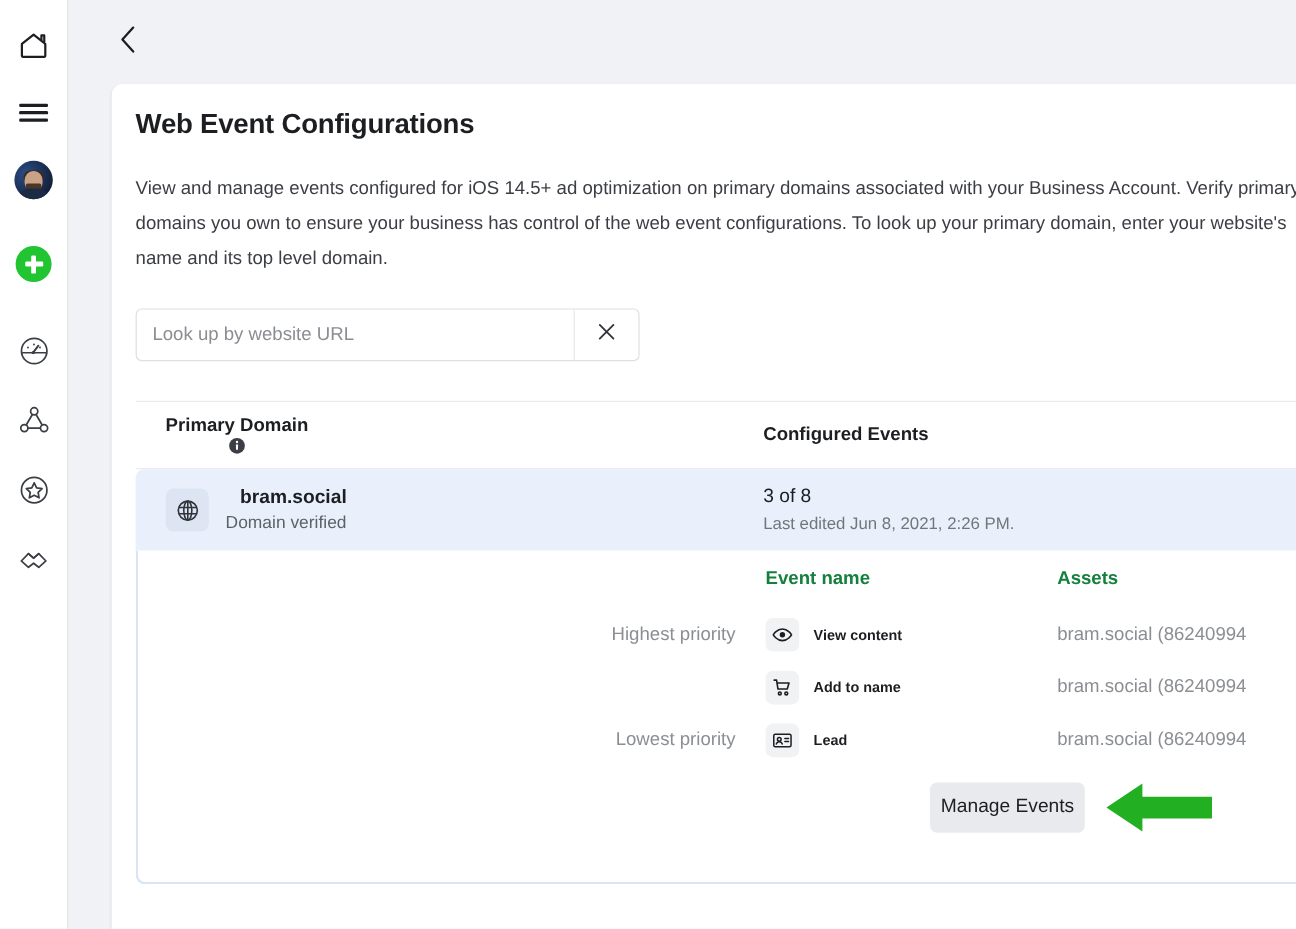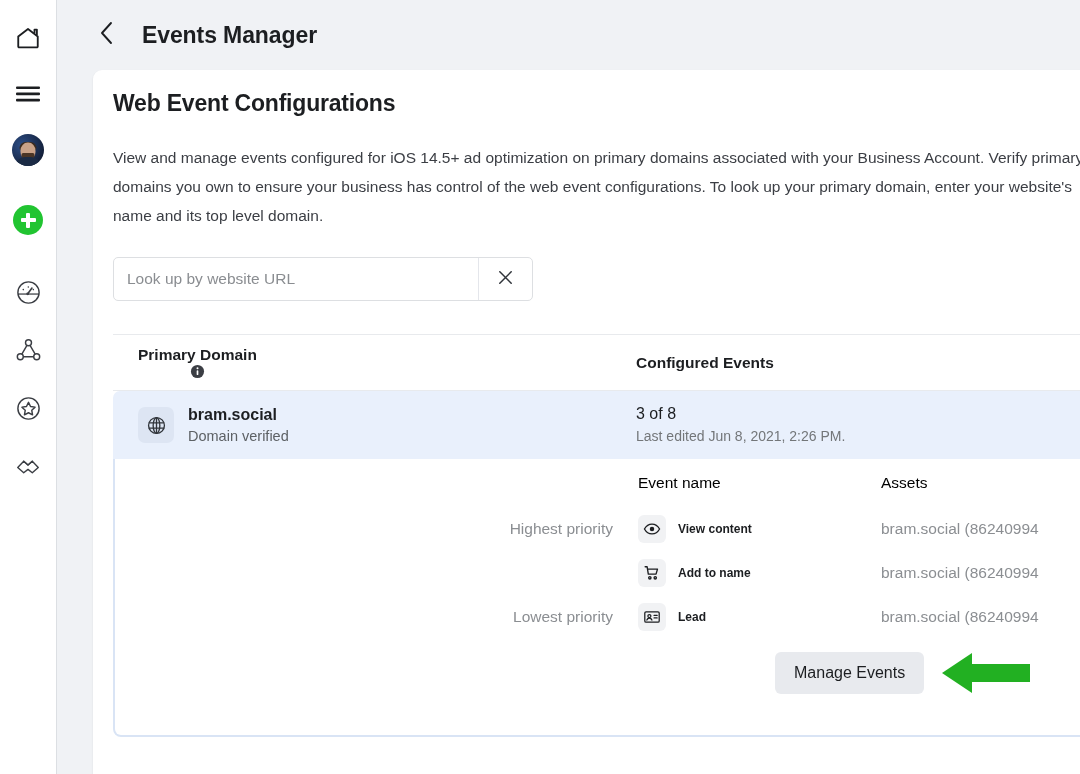--- a/index.html
+++ b/index.html
@@ -170,21 +170,21 @@
     height: 68px;
     border-radius: 7px 7px 0 0;
   }
   #globe-badge {
     width: 36px; height: 36px; border-radius: 7px;
     background: #dde5f3;
     display: flex; align-items: center; justify-content: center;
     flex: 0 0 auto;
   }
   #domain-row .col-domain { display: flex; align-items: center; gap: 14px; }
-  #domain-name { font-size: 16px; font-weight: bold; color: #1c1e21; line-height: 20px; }
+  #domain-name { font-size: 16px; font-weight: bold; color: #1c1e21; line-height: 20px; margin-left: 12px; }
   #domain-status { font-size: 14.5px; color: #5d6165; line-height: 20px; margin-top: 1px; }
   #events-count { font-size: 16px; color: #1c1e21; line-height: 20px; }
   #events-edited { font-size: 14px; color: #737679; line-height: 20px; margin-top: 2px; }
 
   
   #expanded-panel {
     background: #fff;
     border: 2px solid #d9e4f5;
     border-top: 0;
     border-radius: 0 0 8px 8px;
@@ -213,34 +213,34 @@
     white-space: nowrap; overflow: hidden;
   }
   .event-icon-box {
     width: 28px; height: 28px; border-radius: 6px;
     background: #f1f2f4;
     display: flex; align-items: center; justify-content: center;
     flex: 0 0 auto;
   }
   .event-name-text { font-size: 12px; font-weight: bold; color: #1c1e21; }
   .sub-th {
-    font-size: 15.5px; font-weight: normal; color: #000000;
+    font-size: 15.5px; font-weight: bold; color: #15803d;
   }
   #events-subhead { height: 48px; }
   #events-subhead .cell-name { padding-left: 0; }
   #events-subhead .sub-th.name-th { padding-left: 0; }
 
   #manage-row {
     display: flex; align-items: center;
     margin-top: 12px;
   }
   #manage-row .spacer { width: 523px; }
   #manage-events-button {
     margin-left: 137px;
-    height: 42px; padding: 0 19px;
+    height: 42px; padding: 0 9px;
     background: #e8eaee; border: 0; border-radius: 6px;
     font-size: 16px; color: #1c1e21;
     cursor: pointer;
     font-family: "Liberation Sans", sans-serif;
   }
   #callout-arrow {
     margin-left: 18px;
     display: flex; align-items: center;
   }
 </style>
@@ -329,21 +329,20 @@
 <div id="main">
 
   <div id="page-header">
     <div id="back-button">
       <span>
         <svg width="18" height="26" viewBox="0 0 18 26" fill="none" stroke="#1c1e21" stroke-width="1.9" stroke-linecap="round" stroke-linejoin="round">
           <path d="M13 3 4 13l9 10"></path>
         </svg>
       </span>
     </div>
-    <div id="page-title-text">Events Manager</div>
   </div>
 
   <div id="content-card">
 
     <div id="card-heading">Web Event Configurations</div>
 
     <div id="intro-paragraph">View and manage events configured for iOS 14.5+ ad optimization on primary domains associated with your Business Account. Verify primary domains you own to ensure your business has control of the web event configurations. To look up your primary domain, enter your website's name and its top level domain.</div>
 
     <div id="search-row">
       <div id="search-field-wrap">

